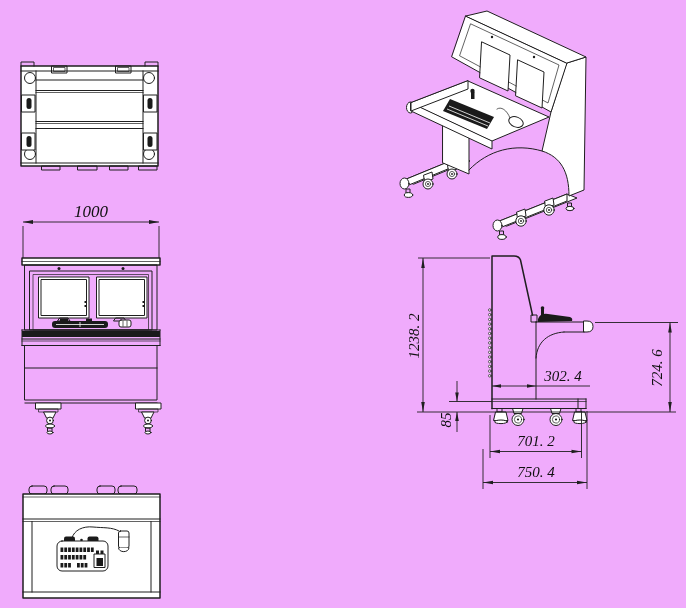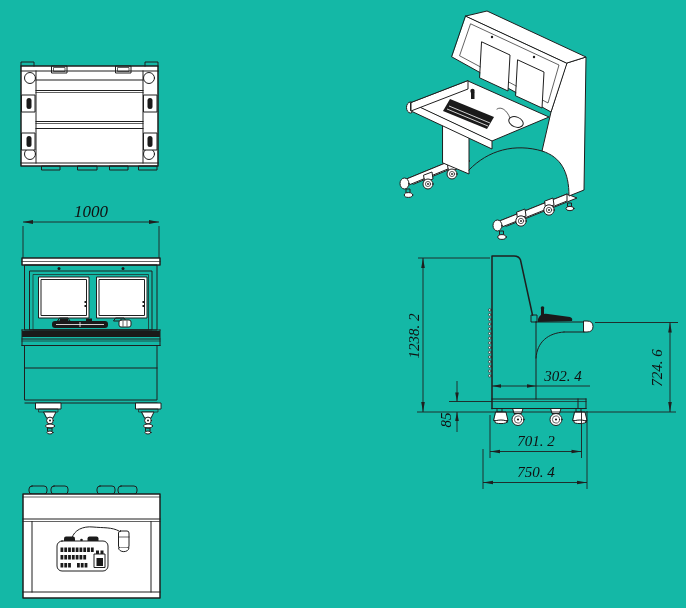--- a/index.html
+++ b/index.html
@@ -1,16 +1,16 @@
 <!DOCTYPE html>
 <html><head>
 <meta charset="utf-8">
 <style>
   html,body{margin:0;padding:0;background:#ffffff;}
-  .stage{position:relative;width:686px;height:608px;background:#14b8a6;overflow:hidden;}
+  .stage{position:relative;width:686px;height:608px;background:#f0abfc;overflow:hidden;}
   svg{display:block}
   .ln{stroke:#1f1f1f;fill:none;stroke-width:1;stroke-linecap:square;stroke-linejoin:round}
   .thk{stroke-width:1.5}
   .thin{stroke-width:0.7}
   .w{fill:#ffffff}
   .blk{fill:#1a1a1a;stroke:none}
   .dim{stroke:#1f1f1f;fill:none;stroke-width:0.9;stroke-linecap:butt}
   .arr{fill:#1f1f1f;stroke:none}
   text.dt{font-family:"Liberation Serif",serif;font-style:italic;font-size:15px;fill:#111;stroke:none}
   text.dt.big{font-size:17px}

